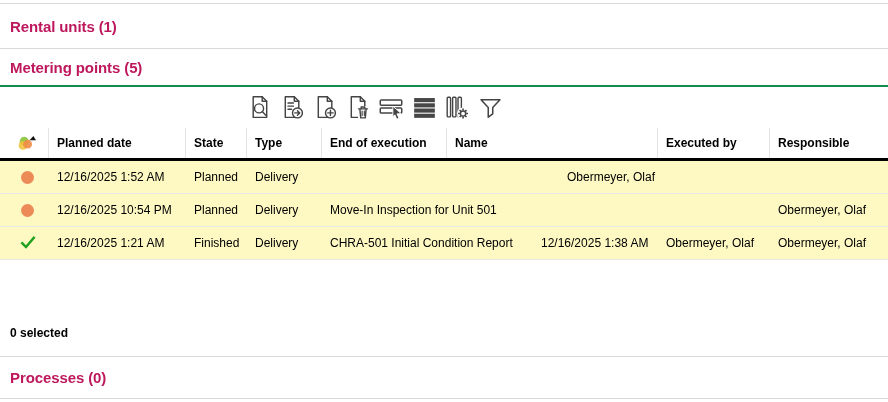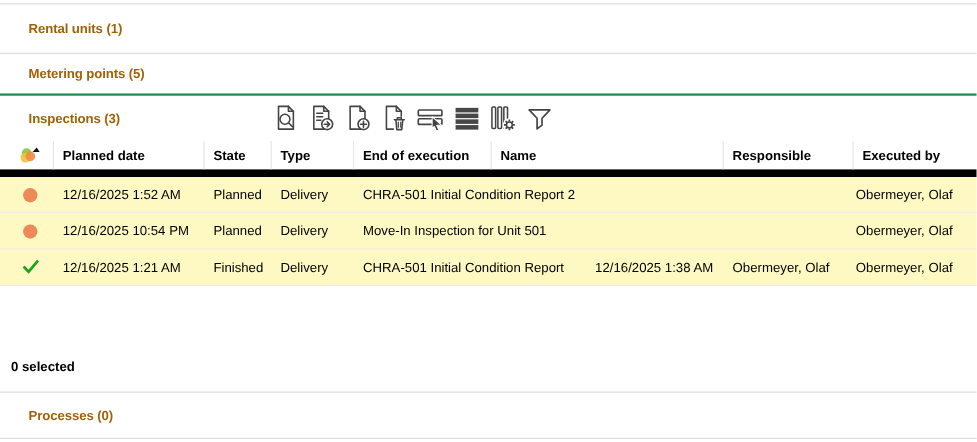--- a/index.html
+++ b/index.html
@@ -8,29 +8,29 @@
   .page { position: relative; width: 888px; height: 402px; background: #fff; overflow: hidden; }
 
   .divider { border-top: 1px solid #d9d9d9; height: 0; }
   .divider.top { margin-top: 3px; }
   .green-rule { height: 2px; background: #178a4e; }
 
   .section-bar { display: flex; align-items: center; padding-left: 10px; }
   .section-bar.h44 { height: 44px; }
   .section-bar.h36 { height: 36px; }
   .section-bar.h41 { height: 41px; }
-  .section-title { font-size: 12px; font-weight: bold; color: #a16207; letter-spacing: -0.1px; margin-left: 16px; }
+  .section-title { font-size: 15px; font-weight: bold; color: #be185d; letter-spacing: -0.1px; }
 
   .inspections-bar { position: relative; display: flex; align-items: center; padding-left: 10px; height: 41px; }
   .toolbar { position: absolute; left: 245px; top: 5px; display: flex; gap: 5px; align-items: center; }
   .tool-btn { width: 28px; height: 30px; display: flex; align-items: center; justify-content: center; cursor: pointer; }
   .tool-btn svg { display: block; }
 
   
-  .thead { display: flex; height: 33px; border-bottom: 7px solid #000000; align-items: stretch; }
+  .thead { display: flex; height: 33px; border-bottom: 3px solid #000000; align-items: stretch; }
   .th { display: flex; align-items: center; padding-left: 8px; font-size: 12px; font-weight: bold; border-right: 1px solid #e4e4e4; overflow: hidden; white-space: nowrap; }
   .th:last-child { border-right: none; }
   .trow { display: flex; height: 33px; border-bottom: 1px solid #e9e9e9; align-items: stretch; background: #fef9c3; }
   .cell { display: flex; align-items: center; padding-left: 8px; font-size: 12px; overflow: hidden; white-space: nowrap; }
   .c0 { width: 49px; }
   .c1 { width: 137px; }
   .c2 { width: 61px; }
   .c3 { width: 75px; }
   .c4 { width: 211px; }
   .c5 { width: 125px; }
@@ -56,21 +56,20 @@
 
   <div class="divider"></div>
 
   <div class="section-bar h36">
     <span class="section-title">Metering points (5)</span>
   </div>
 
   <div class="green-rule"></div>
 
   <div class="inspections-bar">
-    <span class="section-title">Inspections (3)</span>
     <div class="toolbar">
       <span class="tool-btn">
         <svg width="27" height="29" viewBox="0 0 30 30" fill="none" stroke="#444" stroke-width="1.6" stroke-linejoin="round" stroke-linecap="round">
           <path d="M8 3 h10 l5 5 v18 h-15 z"></path>
             <path d="M18 3 v5 h5"></path>
           <circle cx="14.5" cy="16" r="5" fill="#fff"></circle>
           <path d="M18 19.5 L22 23.5"></path>
         </svg>
       </span>
       <span class="tool-btn">
@@ -139,33 +138,32 @@
         <circle cx="6" cy="10.4" r="4.4" fill="#efc13b" opacity="0.88"></circle>
         <circle cx="10.6" cy="9.2" r="4.4" fill="#ee8b46" opacity="0.9"></circle>
         <polygon points="12.6,5.2 19,5.2 16.4,1" fill="#111"></polygon>
       </svg>
     </div>
     <div class="th c1">Planned date</div>
     <div class="th c2">State</div>
     <div class="th c3">Type</div>
     <div class="th c5">End of execution</div>
     <div class="th c4">Name</div>
+    <div class="th c6">Executed by</div>
     <div class="th c7">Responsible</div>
-    <div class="th c6">Executed by</div>
   </div>
 
   <div>
       <div class="trow">
         <div class="cell c0 status-cell">
           <span class="dot"></span>
         </div>
         <div class="cell c1">12/16/2025 1:52 AM</div>
         <div class="cell c2">Planned</div>
         <div class="cell c3">Delivery</div>
-        <div class="cell c4">CHRA-501 Initial Condition Report 2</div>
         <div class="cell c5"></div>
         <div class="cell c6"></div>
         <div class="cell c7">Obermeyer, Olaf</div>
       </div>
       <div class="trow">
         <div class="cell c0 status-cell">
           <span class="dot"></span>
         </div>
         <div class="cell c1">12/16/2025 10:54 PM</div>
         <div class="cell c2">Planned</div>

